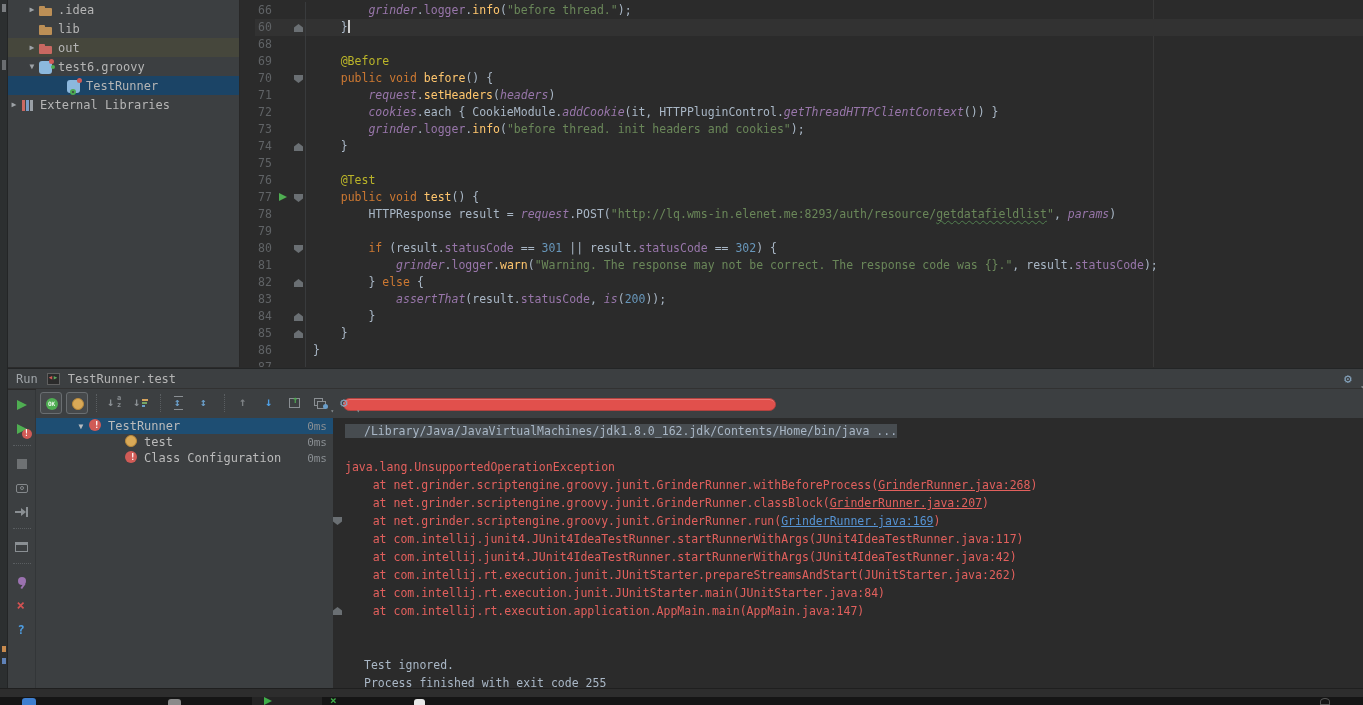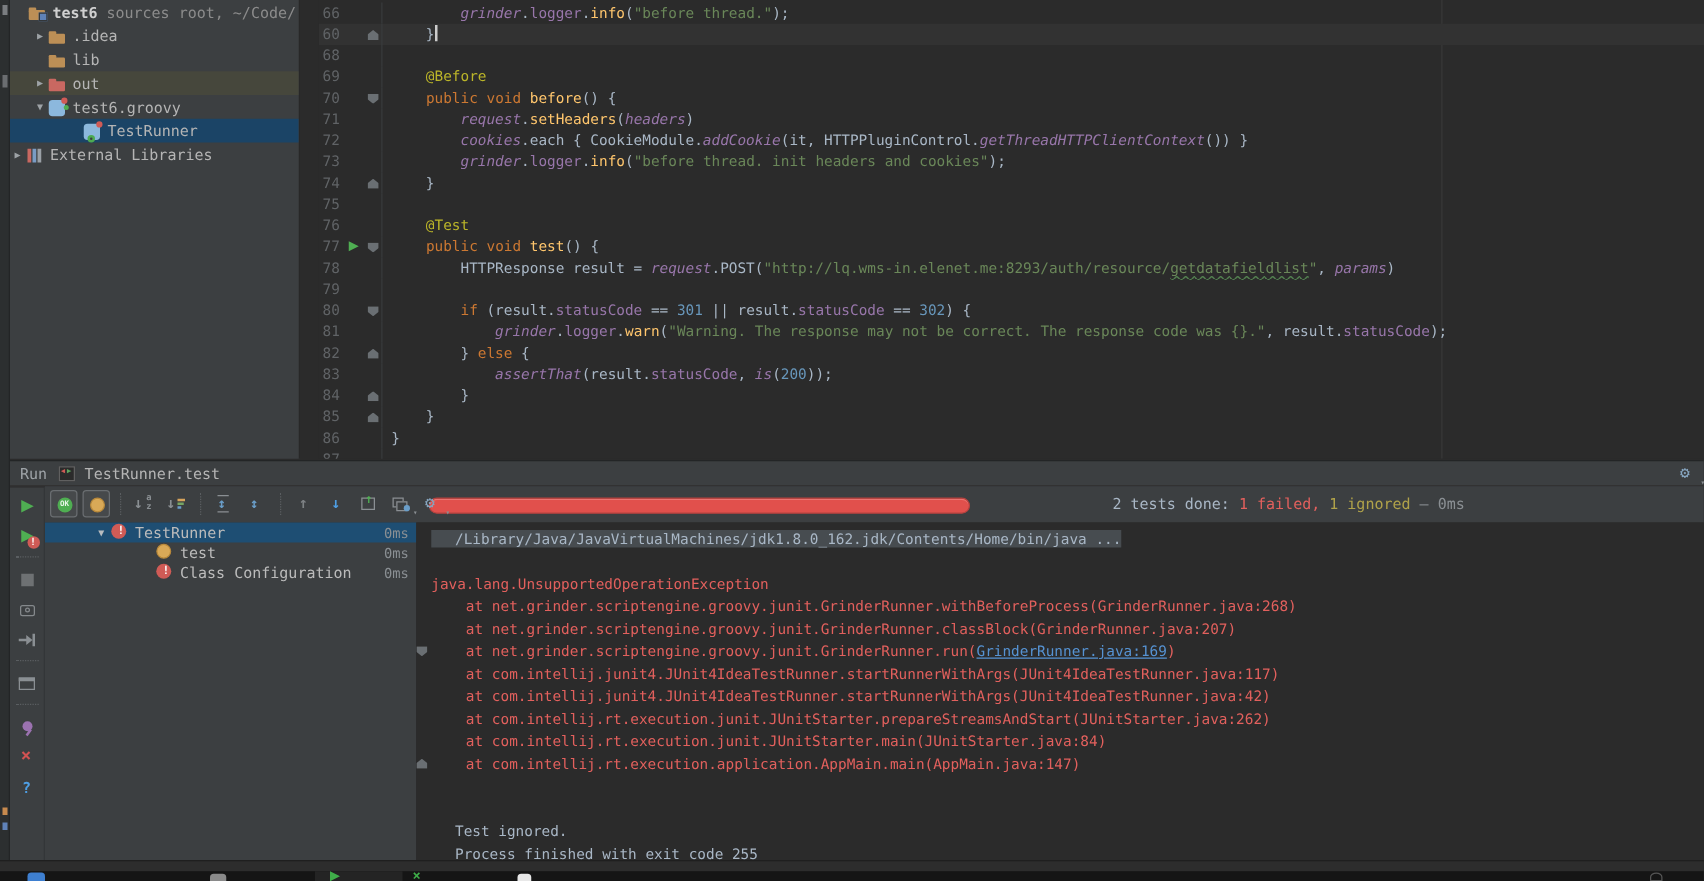--- a/index.html
+++ b/index.html
@@ -112,50 +112,40 @@
   #run-status .s-done{color:#a9b7c6;} #run-status .s-fail{color:#e2605d;} #run-status .s-ign{color:#b0a24a;} #run-status .s-time{color:#8a8f93;}
   #test-tree{left:36px;top:418px;width:297px;height:270px;background:#3c3f41;}
   .tt-row{position:relative;height:16px;display:flex;align-items:center;font-size:12px;color:#bbbbbb;white-space:nowrap;cursor:default;}
   .tt-row.selected{background:#1e4e73;}
   .tt-arrow{width:14px;flex:none;font-size:8px;color:#b8bcbf;text-align:center;}
   .tt-label{margin-left:4px;}
   .tt-time{position:absolute;right:6px;color:#8a8f93;font-size:11px;}
   #console{left:333px;top:418px;width:1030px;height:270px;background:#2b2b2b;overflow:hidden;padding-top:4px;}
   .con-line{position:relative;height:18px;font-size:11.5px;line-height:18px;white-space:pre;padding-left:12px;}
   .con{color:#a9b7c6;margin-left:19px;} .err{color:#e2605d;}
-  .lnkr{color:#e2605d;cursor:pointer;}
+  .lnkr{color:#e2605d;text-decoration:underline;cursor:pointer;}
   .lnkb{color:#5693d3;text-decoration:underline;cursor:pointer;}
   .con-sel{background:#474c50;}
   .cfold{left:0px;top:5px;}
   
   #status-strip{left:0;top:688px;width:1363px;height:9px;background:#2d2d2d;border-top:1px solid #1f1f1f;}
   #dock{left:0;top:697px;width:1363px;height:8px;background:#151515;}
   #dock .dk{position:absolute;bottom:0;}
 </style>
 </head>
 <body>
 
 <div class="abs" id="left-stripe">
   <i style="left:2px;top:4px;width:4px;height:8px;background:#7a7d80;"></i>
   <i style="left:2px;top:60px;width:4px;height:10px;background:#6a6d70;"></i>
   <i style="left:2px;top:646px;width:4px;height:6px;background:#c78a4e;"></i>
   <i style="left:2px;top:658px;width:4px;height:6px;background:#5f82b8;"></i>
 </div>
 
 <div class="abs" id="project-panel">
-    <div class="pt-row" style="padding-left: 2px;">
-      <span class="pt-arrow"></span>
-      <span class="ic">
-        <i class="ft"></i>
-        <i class="fb"></i>
-        <i class="chip"></i>
-      </span>
-      <span class="pt-label root">test6</span>
-      <span class="pt-suffix">sources root,  ~/Code/</span>
-    </div>
     <div class="pt-row" style="padding-left: 18px;">
       <span class="pt-arrow">▶</span>
       <span class="ic">
         <i class="ft"></i>
         <i class="fb"></i>
       </span>
       <span class="pt-label">.idea</span>
     </div>
     <div class="pt-row" style="padding-left: 18px;">
       <span class="pt-arrow"></span>
@@ -296,21 +286,20 @@
     </div>
     <div class="tb">
       <span class="ic">
         <b class="qb">?</b>
       </span>
     </div>
   </div>
 
 <div class="abs" id="run-toolbar">
   <div id="progress-bar" style="background: rgb(225, 80, 76);"></div>
-  <div id="run-status"><span class="s-done">2 tests done: </span><span class="s-fail">1 failed,</span><span class="s-ign"> 1 ignored</span><span class="s-time"> — 0ms</span></div>
 <div class="tbtn pressed" style="left: 4px;">
       <span class="ic">
         <i class="okc"></i>
         <b class="okt">OK</b>
       </span>
     </div>
     <div class="tbtn pressed" style="left: 30px;">
       <span class="ic">
         <i class="igc"></i>
       </span>

